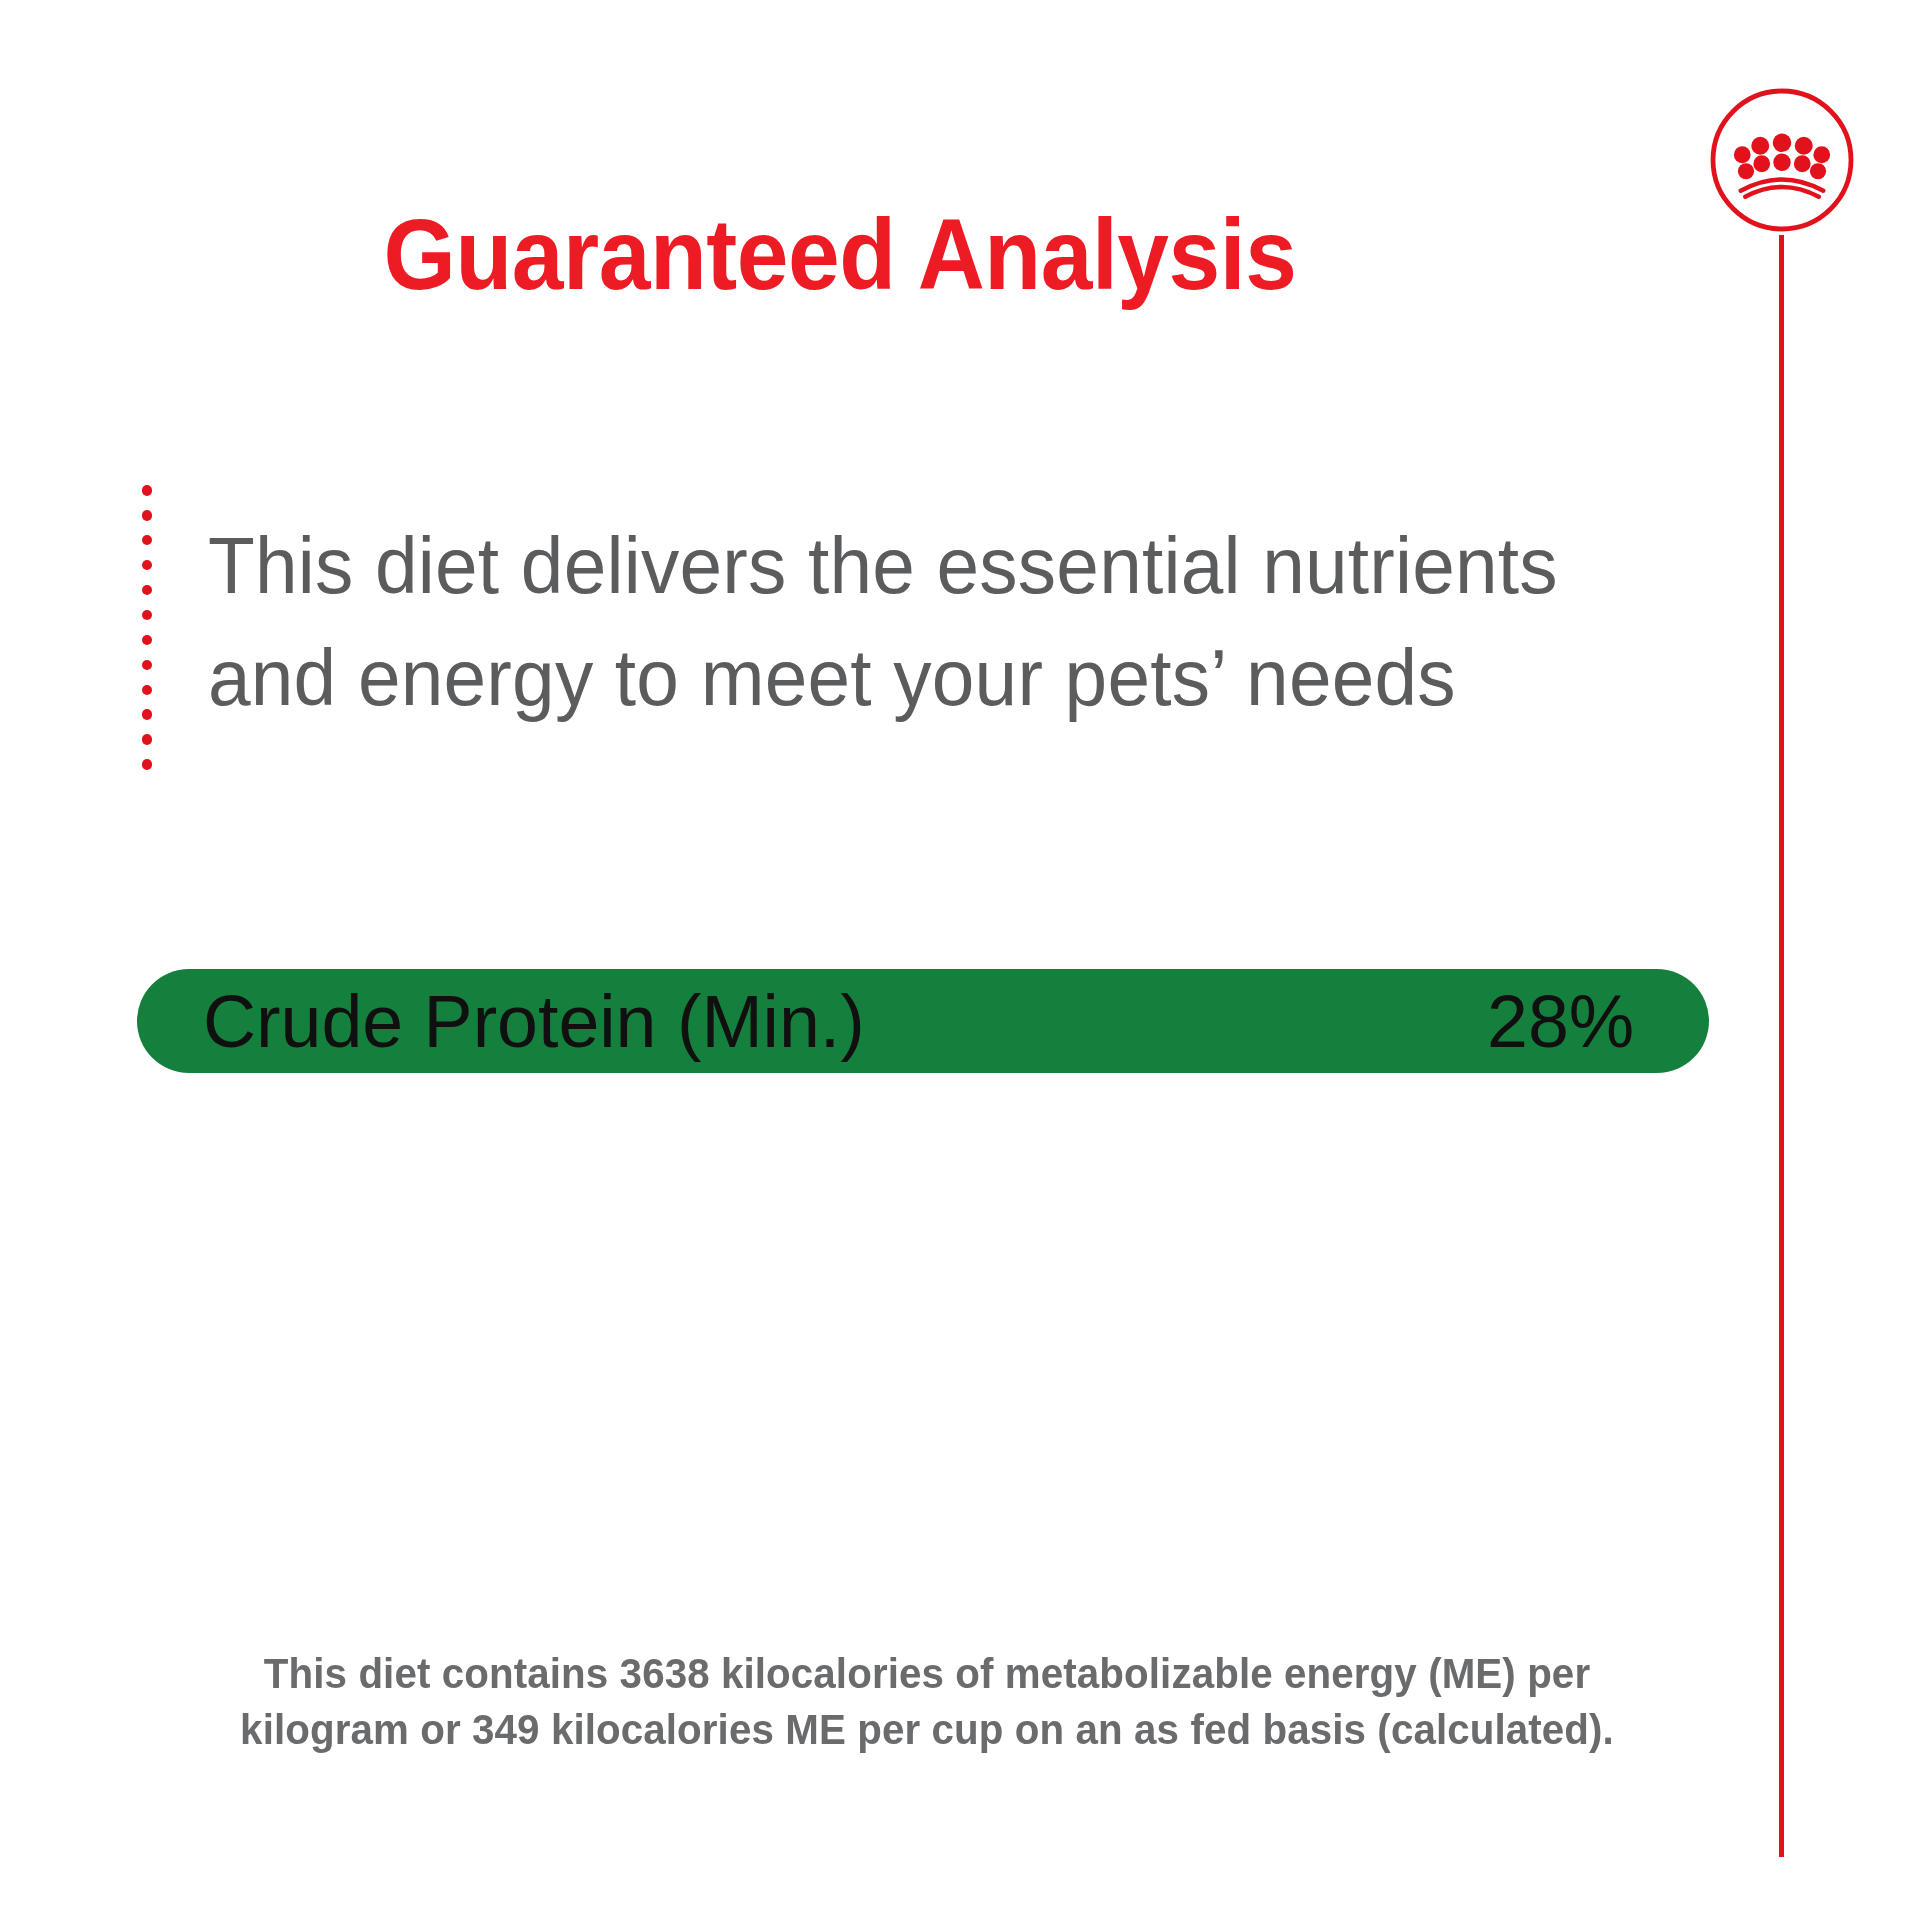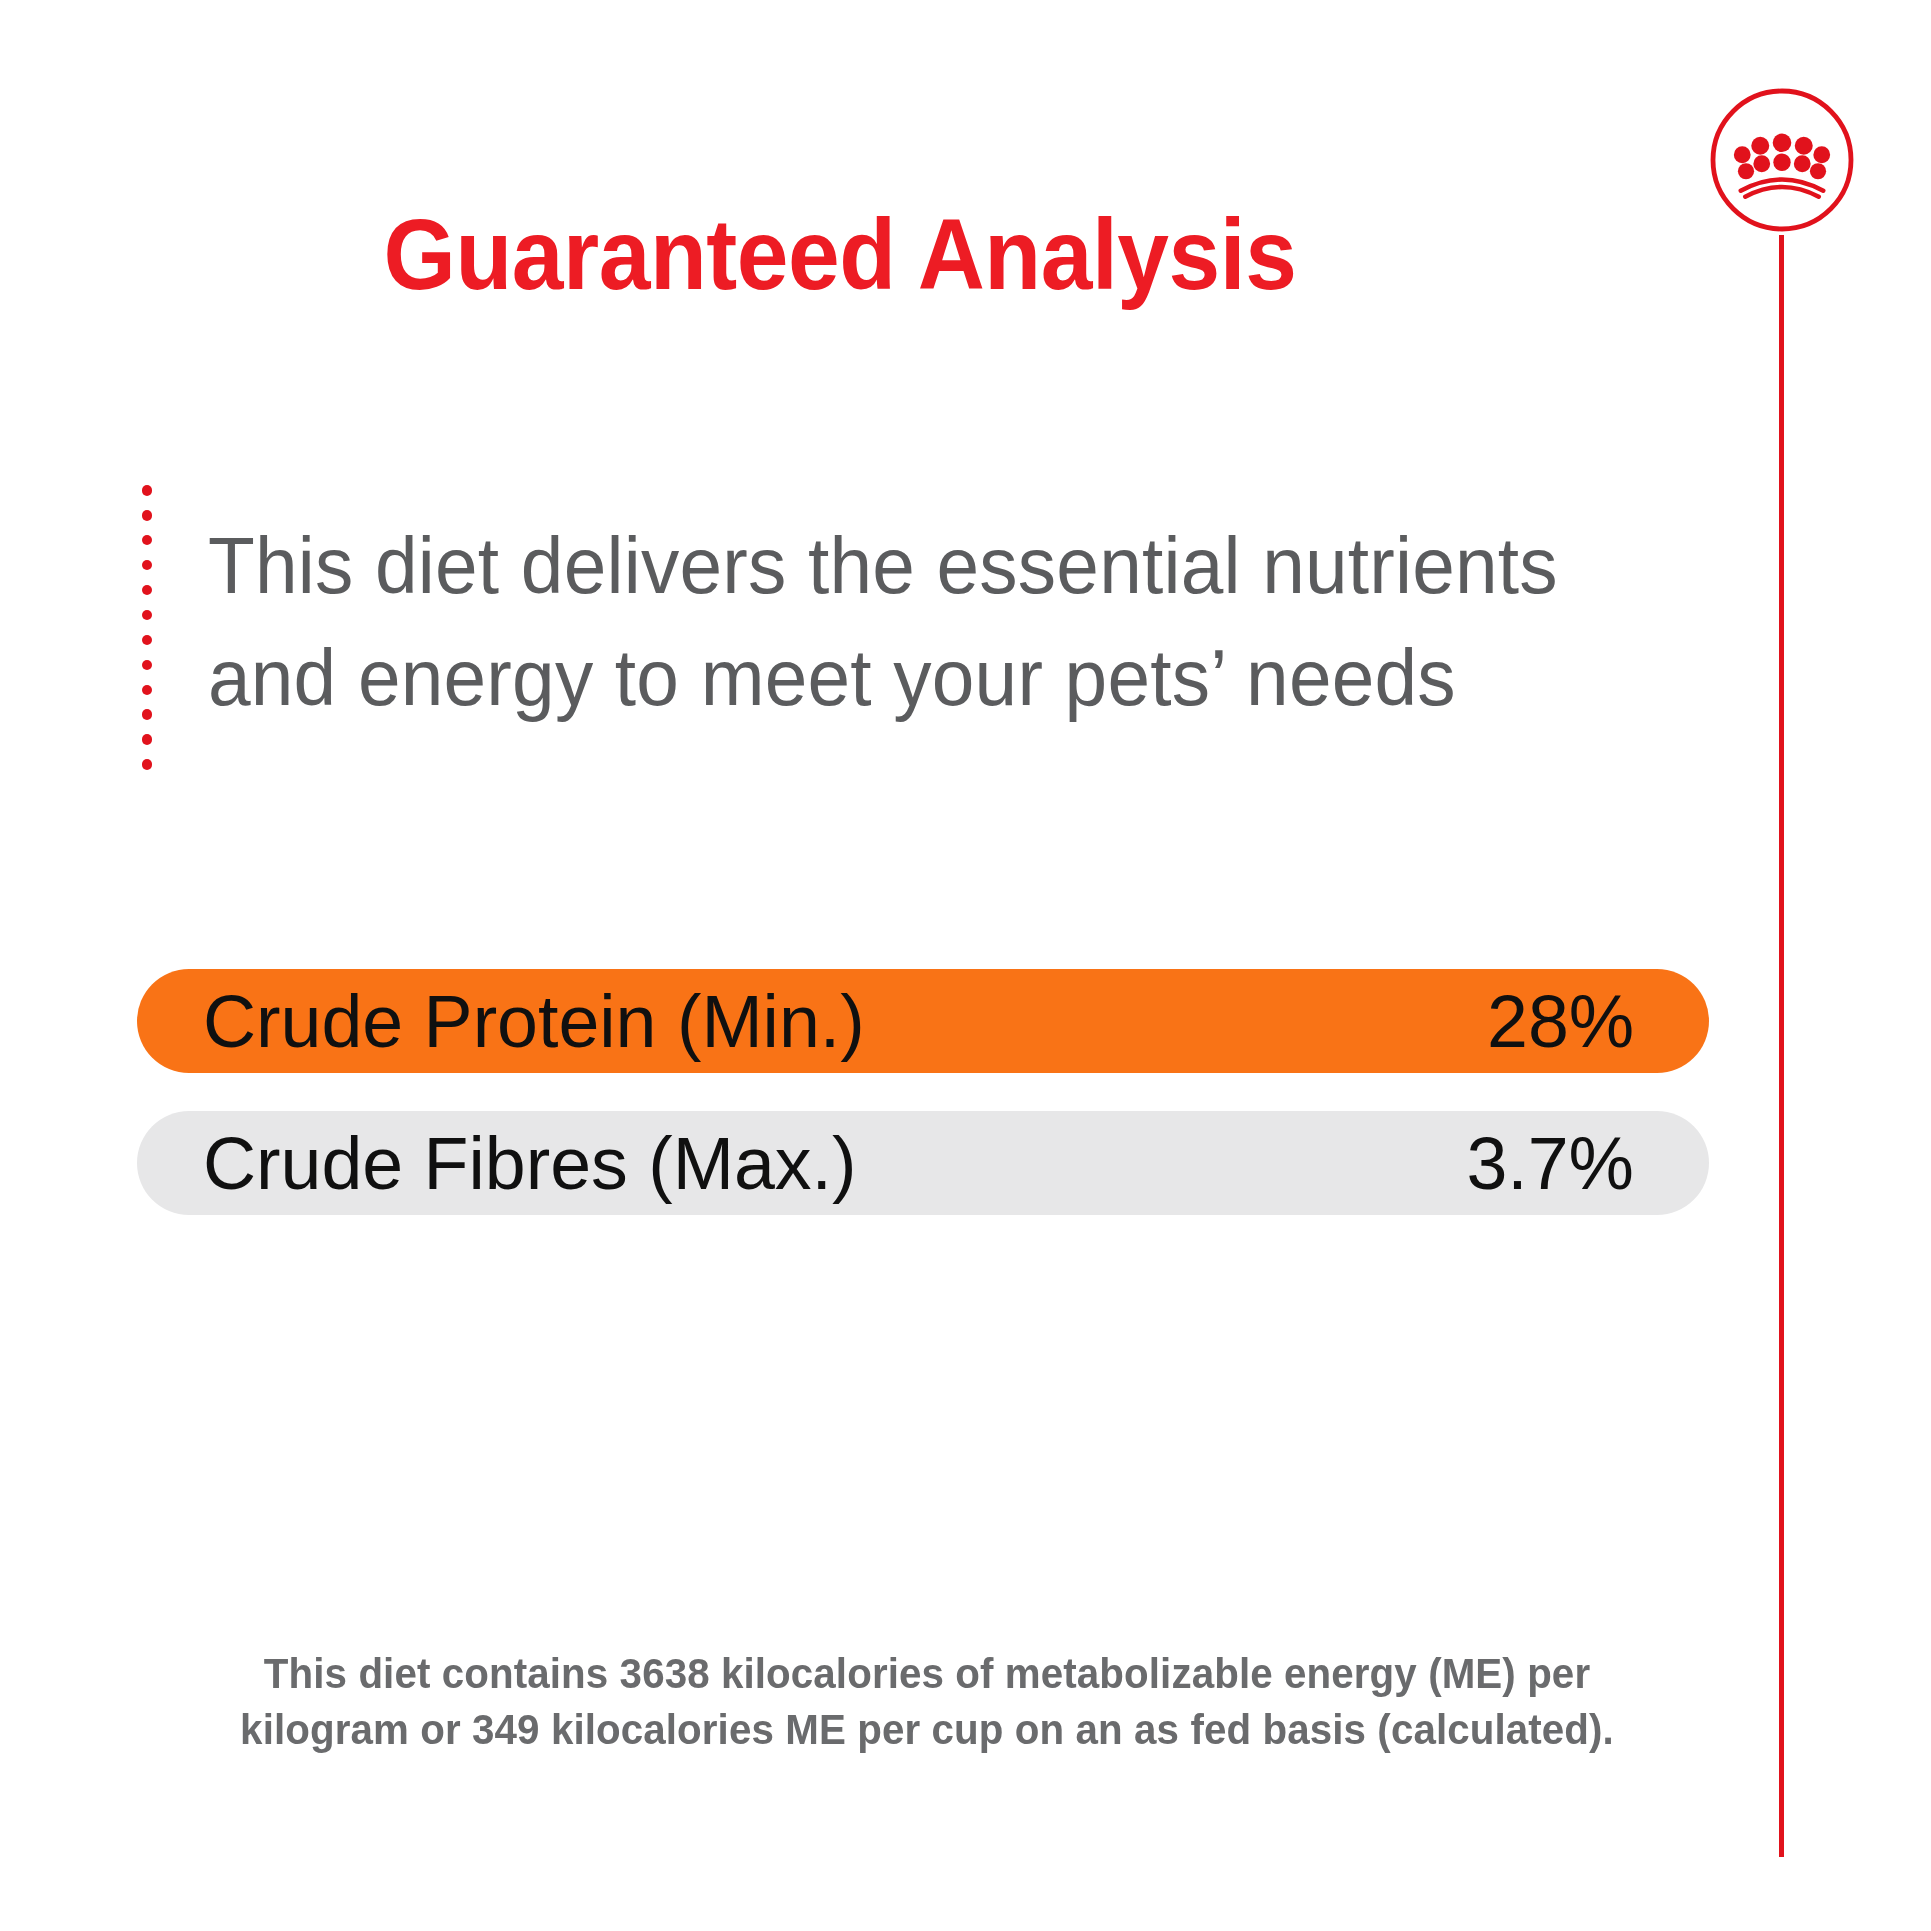--- a/index.html
+++ b/index.html
@@ -192,29 +192,25 @@
     <span class="dot"></span>
   </div>
 
   <div class="subtitle">
     <span class="line">This diet delivers the essential nutrients</span>
     <span class="line">and energy to meet your pets’ needs</span>
   </div>
 
   <div class="rows">
 
-    <div class="row" style="background: #f97316;">
+    <div class="row" style="background: #15803d;">
       <span class="label">Crude Protein (Min.)</span>
       <span class="value">28%</span>
     </div>
 
-    <div class="row" style="background: rgb(231, 231, 232);">
-      <span class="label">Crude Fibres (Max.)</span>
-      <span class="value">3.7%</span>
-    </div>
 
 
 
   </div>
 
   <div class="footer">
     <span class="line">This diet contains 3638 kilocalories of metabolizable energy (ME) per</span>
     <span class="line">kilogram or 349 kilocalories ME per cup on an as fed basis (calculated).</span>
   </div>
 

